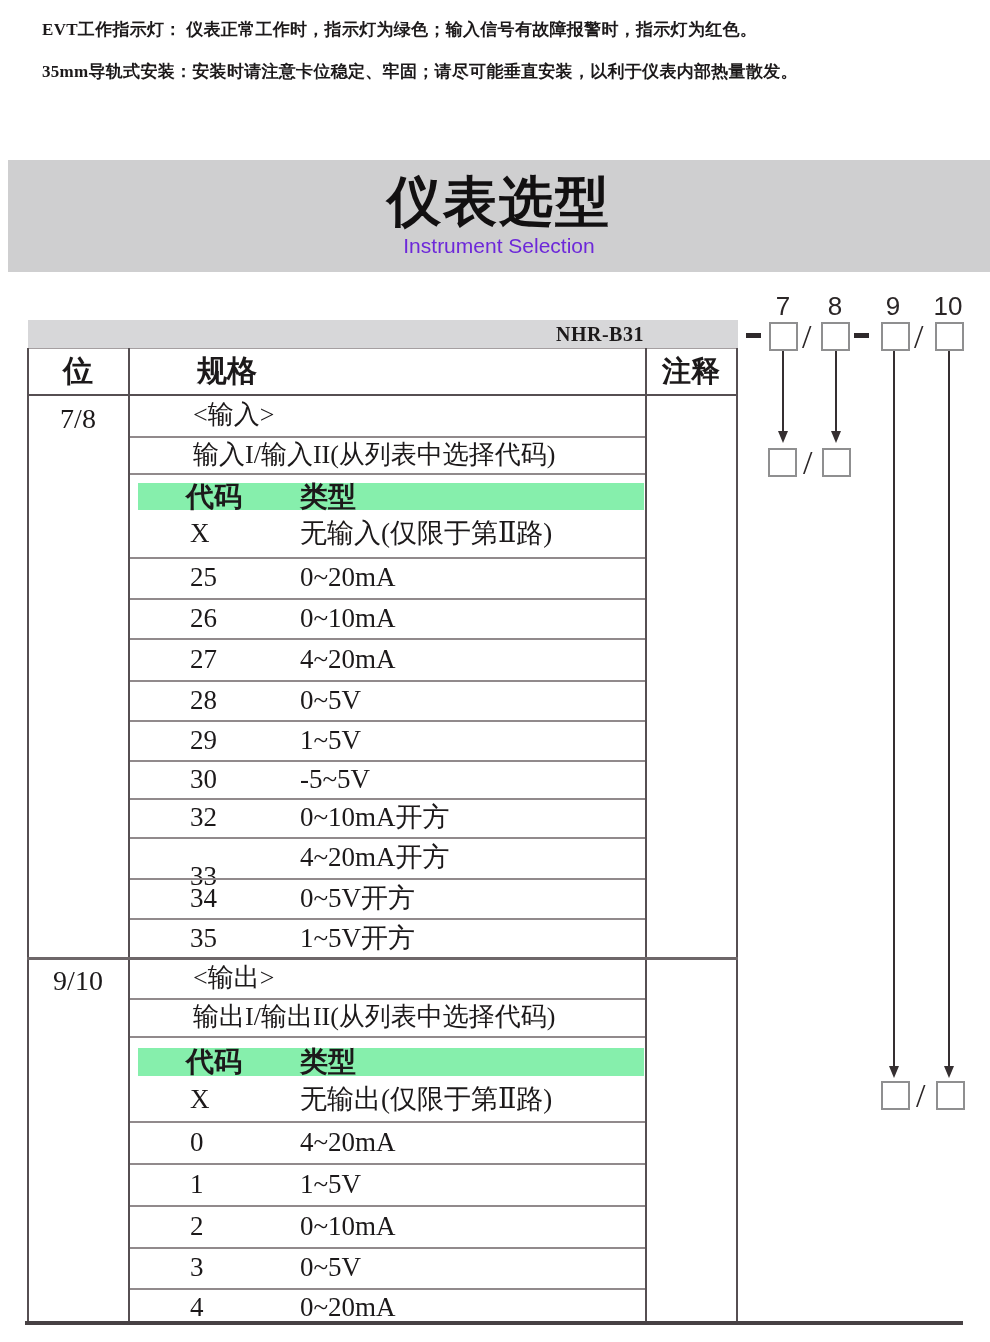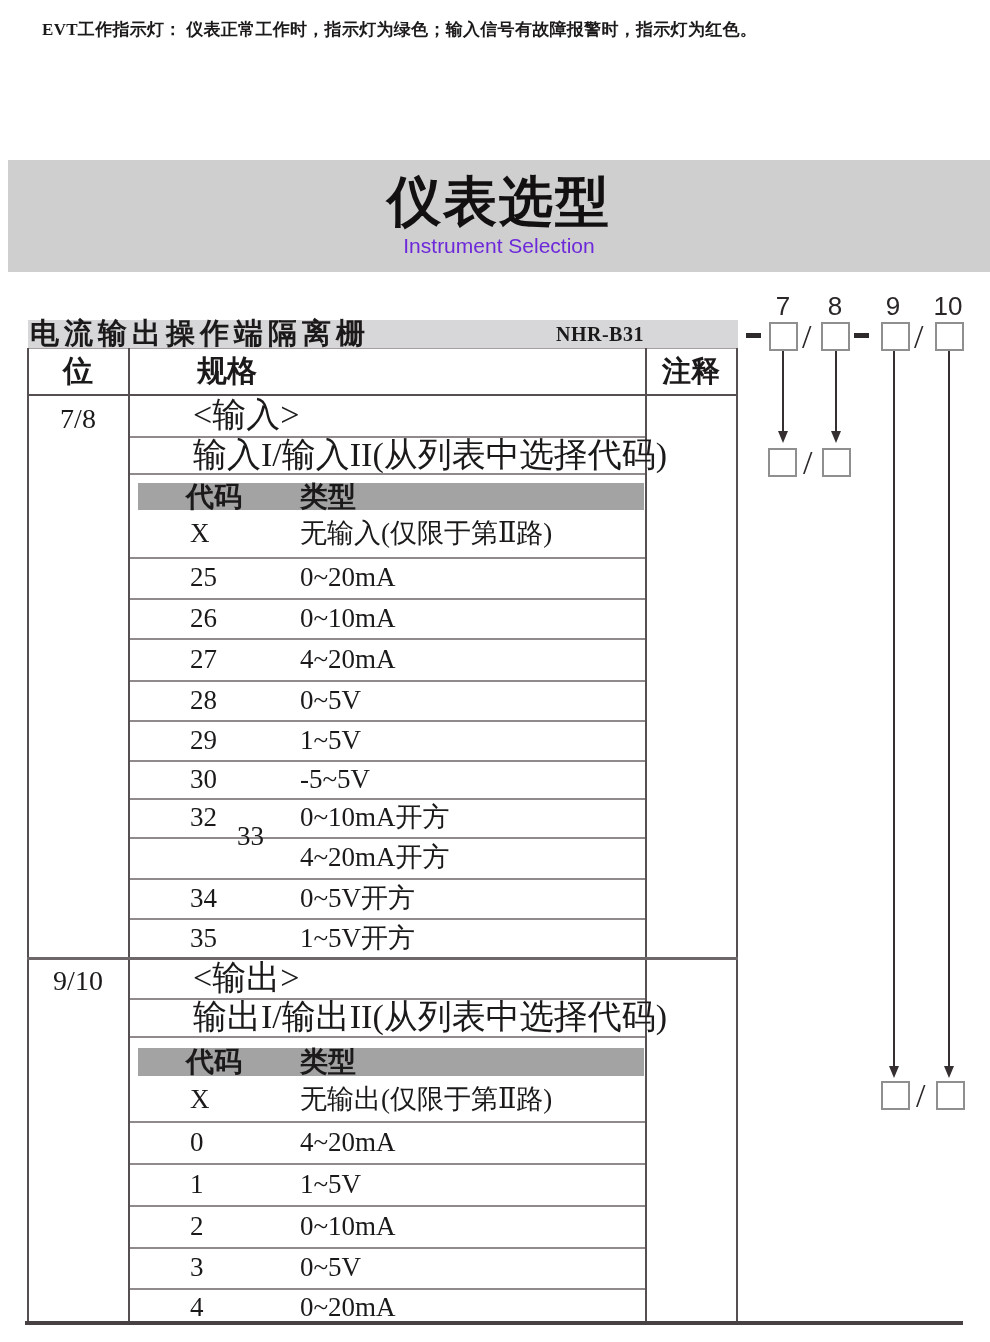--- a/index.html
+++ b/index.html
@@ -20,48 +20,48 @@
   .model-text{left:556px;top:318px;height:32px;line-height:32px;font-weight:600;font-size:20px;letter-spacing:0.5px;}
   .vline{width:2px;background:#564f52;}
   .hline{height:2px;background:#564f52;}
   .hline-light{height:1px;background:#a59fa1;}
   .divider{height:2px;background:#918a8c;left:130px;width:515px;}
   .secline{height:3px;background:#6e6769;}
   .bottombar{left:25px;top:1321px;width:938px;height:4px;background:#474144;}
   .th{font-weight:bold;font-size:30px;top:348px;height:46px;line-height:46px;}
   .center{text-align:center;}
   .pos-label{left:28px;width:100px;text-align:center;font-size:28px;height:40px;line-height:40px;}
-  .spec-label{left:193px;font-size:34px;white-space:nowrap;}
-  .band{left:138px;width:506px;background:#a3a3a3;}
+  .spec-label{left:193px;font-size:26px;white-space:nowrap;}
+  .band{left:138px;width:506px;background:#86efac;}
   .band .bc{position:absolute;left:48px;font-weight:bold;font-size:28px;}
   .band .bt{position:absolute;left:162px;font-weight:bold;font-size:28px;}
   .code-cell{left:190px;font-size:27px;white-space:nowrap;}
   .type-cell{left:300px;font-size:27px;white-space:nowrap;}
   
   .digit{width:34px;text-align:center;top:293px;font-size:26px;line-height:26px;color:#2b2627;}
   .obox{width:25px;height:25px;border:2px solid #8f8f90;background:#ffffff;}
   .dash{width:15px;height:5px;background:#2e292b;}
   .slash{font-size:34px;line-height:34px;color:#2b2627;}
   .aline{width:2px;background:#352f31;}
   .ahead{width:0;height:0;border-left:5px solid transparent;border-right:5px solid transparent;border-top:12px solid #352f31;}
 </style>
 </head>
 <body>
 
 <div class="page">
 
   <div class="abs note" style="top:15px;">EVT工作指示灯： 仪表正常工作时，指示灯为绿色；输入信号有故障报警时，指示灯为红色。</div>
+  <div class="abs note" style="top:57px;">35mm导轨式安装：安装时请注意卡位稳定、牢固；请尽可能垂直安装，以利于仪表内部热量散发。</div>
 
   <div class="abs banner">
     <div class="banner-title">仪表选型</div>
     <div class="banner-sub sans">Instrument Selection</div>
   </div>
 
   <div class="abs titlebar"></div>
-  <div class="abs titlebar-text">电流输出操作端隔离栅</div>
   <div class="abs model-text">NHR-B31</div>
 
   <div class="abs hline-light" style="left:28px;top:348px;width:710px;"></div>
   <div class="abs vline" style="left:27px;top:348px;height:974px;"></div>
   <div class="abs vline" style="left:128px;top:348px;height:974px;"></div>
   <div class="abs vline" style="left:645px;top:348px;height:974px;"></div>
   <div class="abs vline" style="left:736px;top:348px;height:974px;"></div>
   <div class="abs hline" style="left:27px;top:394px;width:711px;"></div>
   <div class="abs secline" style="left:27px;top:957px;width:711px;"></div>
   <div class="abs bottombar"></div>
@@ -97,21 +97,21 @@
       <div class="abs divider" style="top: 720px;"></div>
       <div class="abs code-cell" style="top: 720px; height: 40px; line-height: 40px;">29</div>
       <div class="abs type-cell" style="top: 720px; height: 40px; line-height: 40px;">1~5V</div>
       <div class="abs divider" style="top: 760px;"></div>
       <div class="abs code-cell" style="top: 760px; height: 38px; line-height: 38px;">30</div>
       <div class="abs type-cell" style="top: 760px; height: 38px; line-height: 38px;">-5~5V</div>
       <div class="abs divider" style="top: 798px;"></div>
       <div class="abs code-cell" style="top: 798px; height: 39px; line-height: 39px;">32</div>
       <div class="abs type-cell" style="top: 798px; height: 39px; line-height: 39px;">0~10mA开方</div>
       <div class="abs divider" style="top: 837px;"></div>
-      <div class="abs code-cell" style="top: 816px; height: 29px; line-height: 41px; margin-left: 47px;">33</div>
+      <div class="abs code-cell" style="top: 856px; height: 29px; line-height: 41px;">33</div>
       <div class="abs type-cell" style="top: 837px; height: 41px; line-height: 41px;">4~20mA开方</div>
       <div class="abs divider" style="top: 878px;"></div>
       <div class="abs code-cell" style="top: 878px; height: 40px; line-height: 40px;">34</div>
       <div class="abs type-cell" style="top: 878px; height: 40px; line-height: 40px;">0~5V开方</div>
       <div class="abs divider" style="top: 918px;"></div>
       <div class="abs code-cell" style="top: 918px; height: 40px; line-height: 40px;">35</div>
       <div class="abs type-cell" style="top: 918px; height: 40px; line-height: 40px;">1~5V开方</div>
       <div class="abs pos-label" style="top: 961px;">9/10</div>
       <div class="abs spec-label" style="top: 958px; height: 40px; line-height: 40px;">&lt;输出&gt;</div>
       <div class="abs divider" style="top: 998px;"></div>

